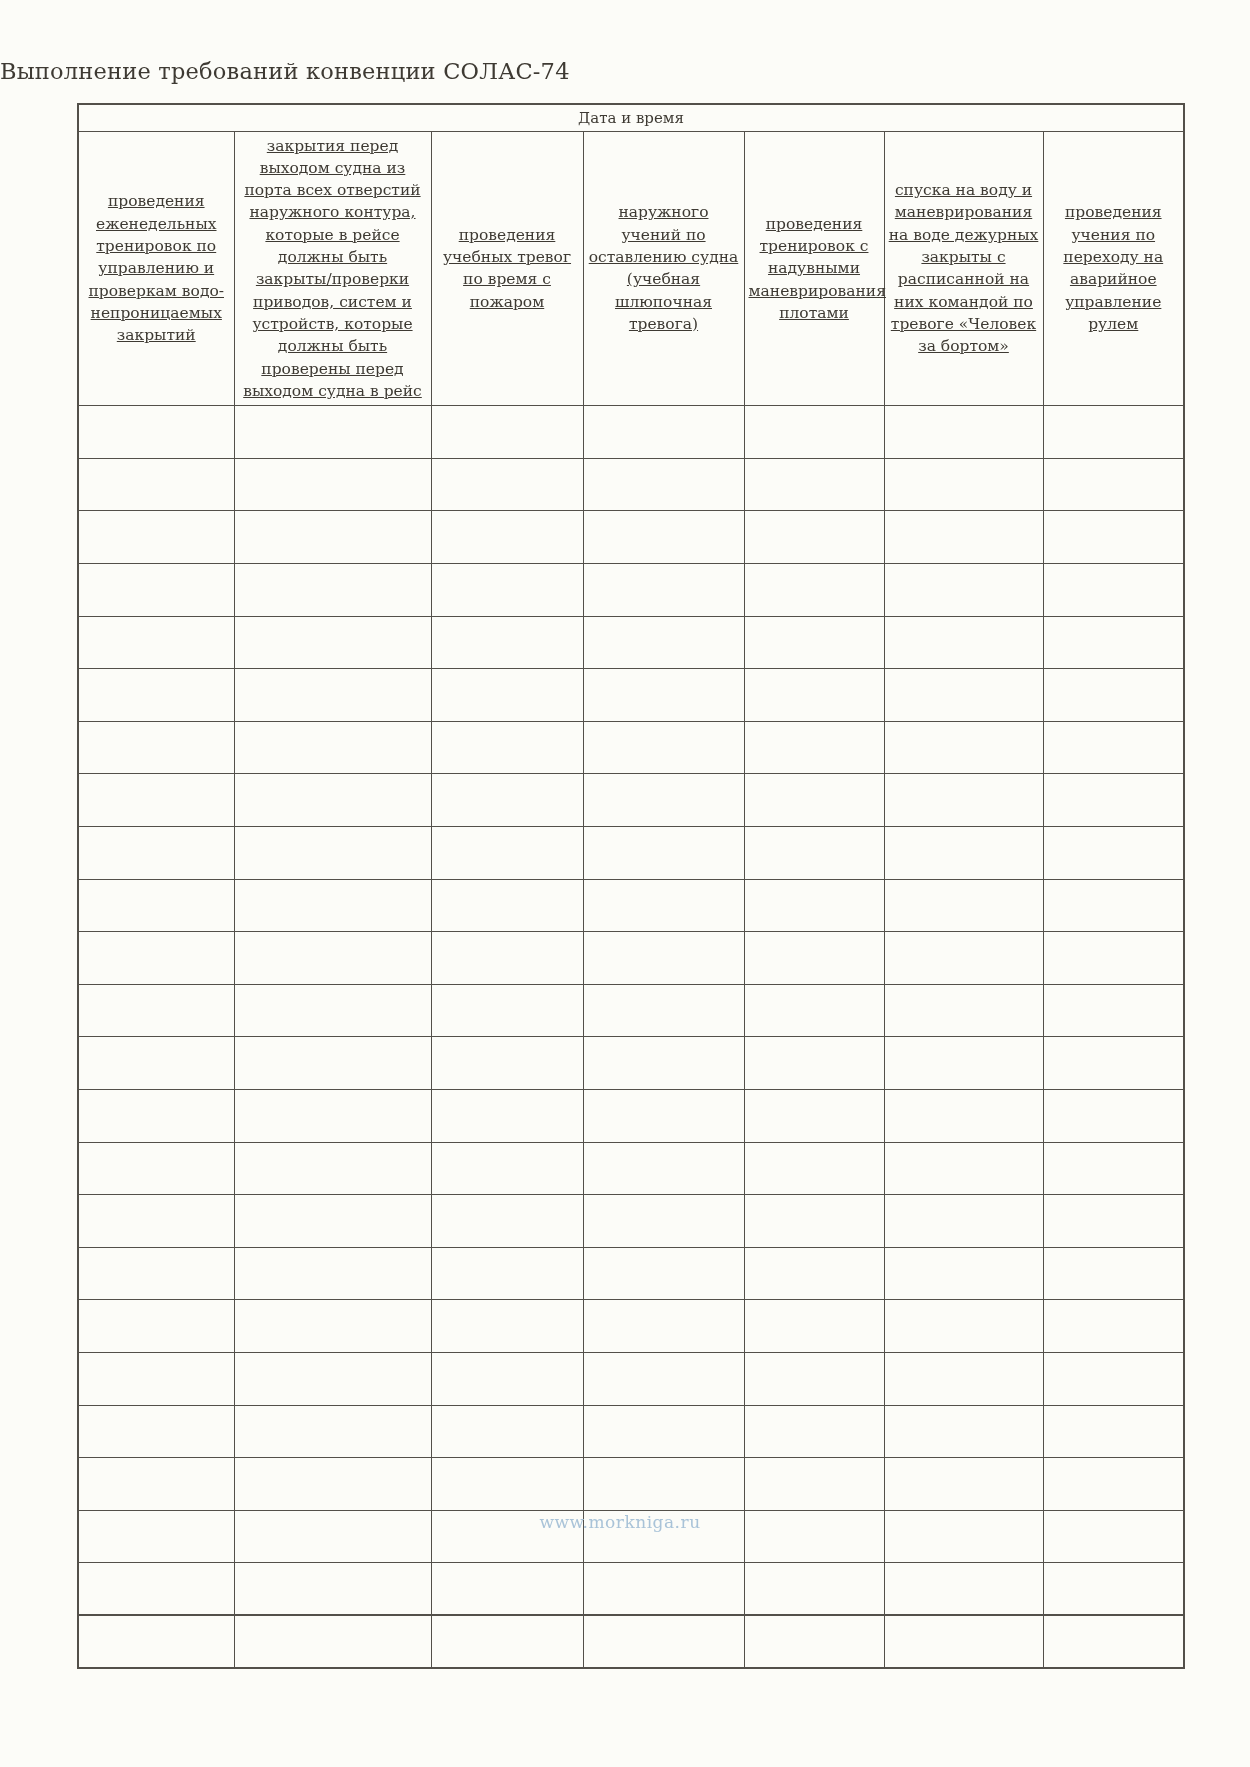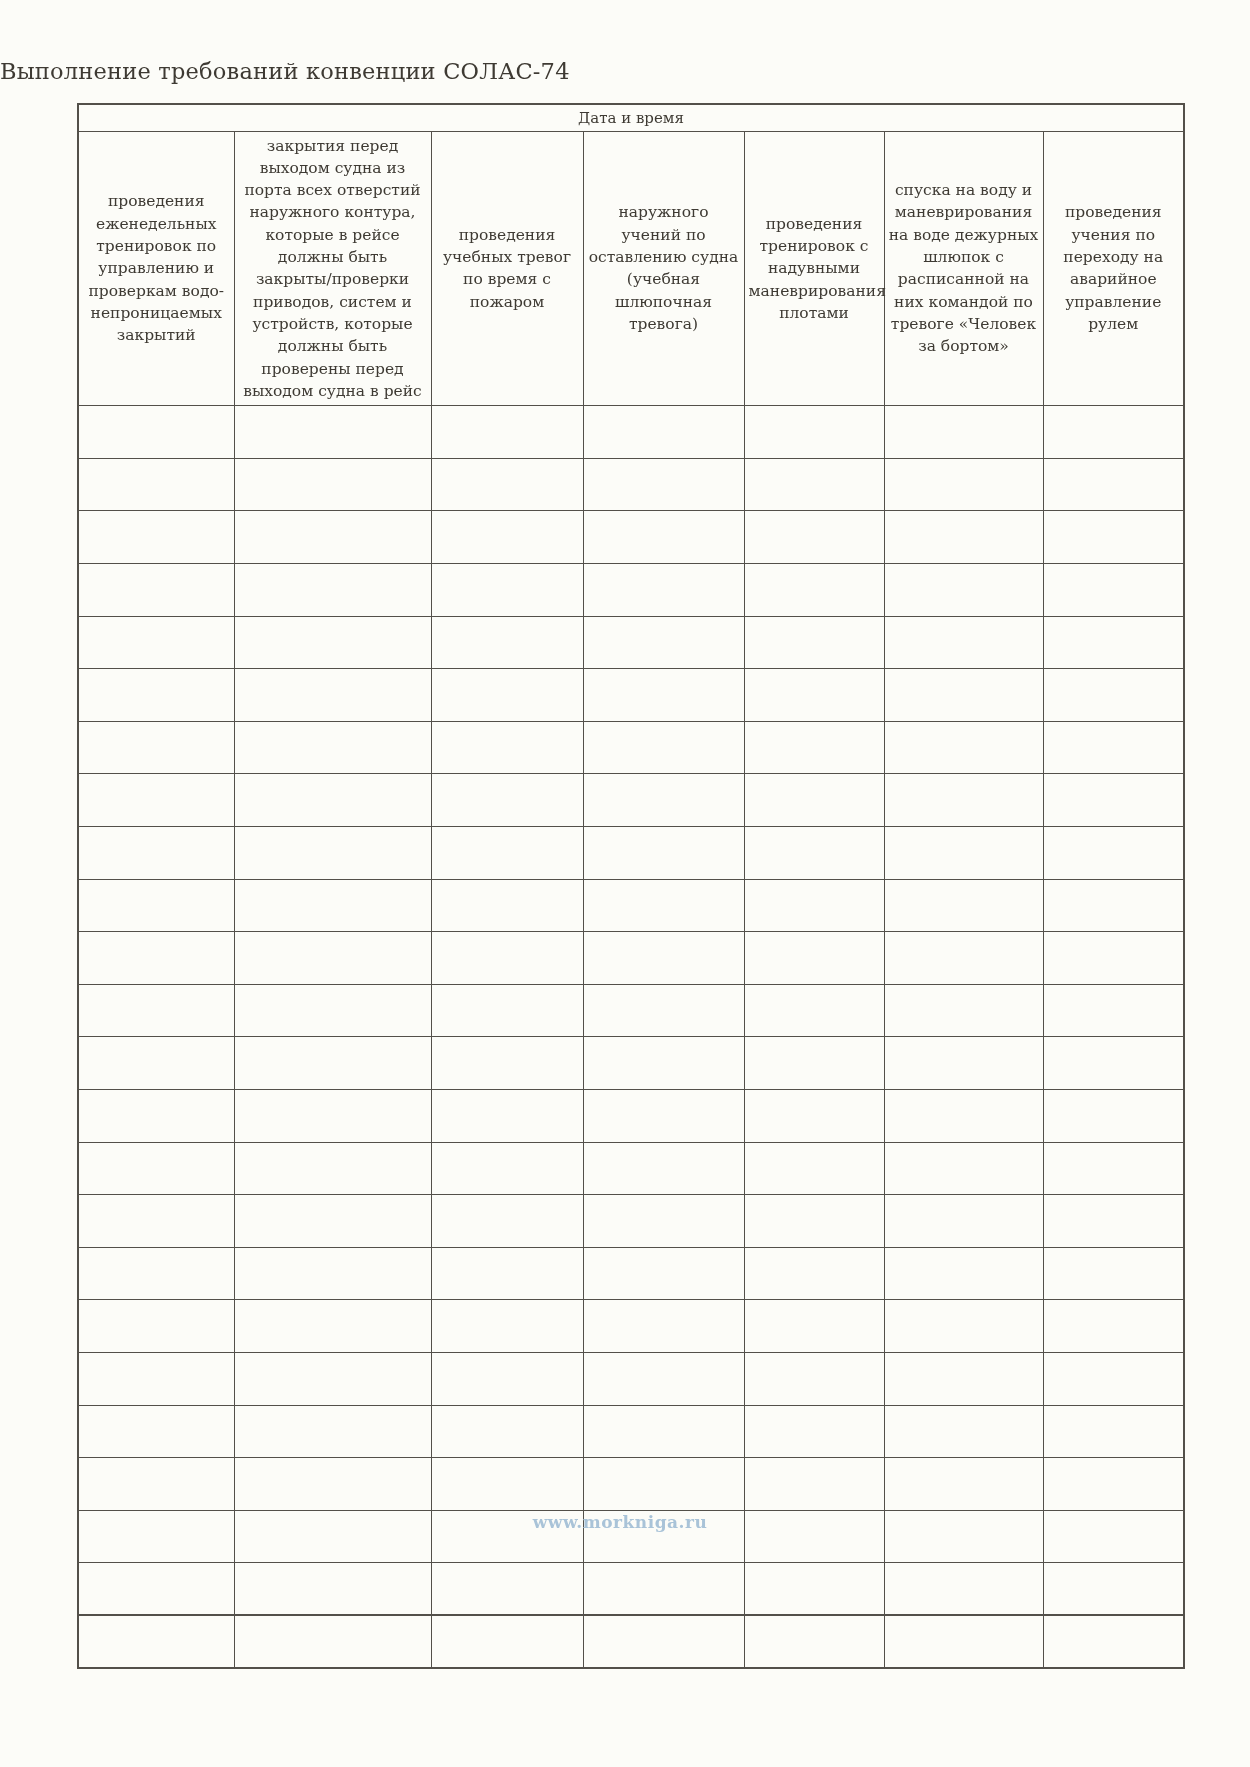--- a/index.html
+++ b/index.html
@@ -53,34 +53,35 @@
     height: 27px;
     font-size: 15px;
     line-height: 1.2;
     margin-top: 40px;
   }
   tr.head-row th {
     height: 270px;
     font-size: 15.5px;
     line-height: 1.44;
     padding: 3px 4px;
+    text-decoration: underline;
   }
   tbody td {
     height: 52.6px;
   }
   tbody tr.pre-last td {
     border-bottom: 2px solid var(--c-border);
   }
   .watermark {
     position: absolute;
     top: 1512px;
     left: 620px;
     transform: translateX(-50%);
     font-size: 17px;
-    font-weight: bold;
+    font-weight: normal;
     letter-spacing: 0.5px;
     color: var(--c-watermark);
     white-space: nowrap;
   }
 </style>
 </head>
 <body>
 
 <div class="page">
 
@@ -99,21 +100,21 @@
     <thead>
       <tr class="group-row">
         <th colspan="7">Дата и время</th>
       </tr>
       <tr class="head-row">
         <th>проведения еженедельных тренировок по управлению и проверкам водо-непроницаемых закрытий</th>
         <th>закрытия перед выходом судна из порта всех отверстий наружного контура, которые в рейсе должны быть закрыты/проверки приводов, систем и устройств, которые должны быть проверены перед выходом судна в рейс</th>
         <th>проведения учебных тревог по время с пожаром</th>
         <th>наружного учений по оставлению судна (учебная шлюпочная тревога)</th>
         <th>проведения тренировок с надувными маневрирования плотами</th>
-        <th>спуска на воду и маневрирования на воде дежурных шлюпок с расписанной на них командой по тревоге «Человек за бортом»</th>
+        <th>спуска на воду и маневрирования на воде дежурных закрыты с расписанной на них командой по тревоге «Человек за бортом»</th>
         <th>проведения учения по переходу на аварийное управление рулем</th>
       </tr>
     </thead>
     <tbody id="table-body">
         <tr>
           <td></td>
           <td></td>
           <td></td>
           <td></td>
           <td></td>

